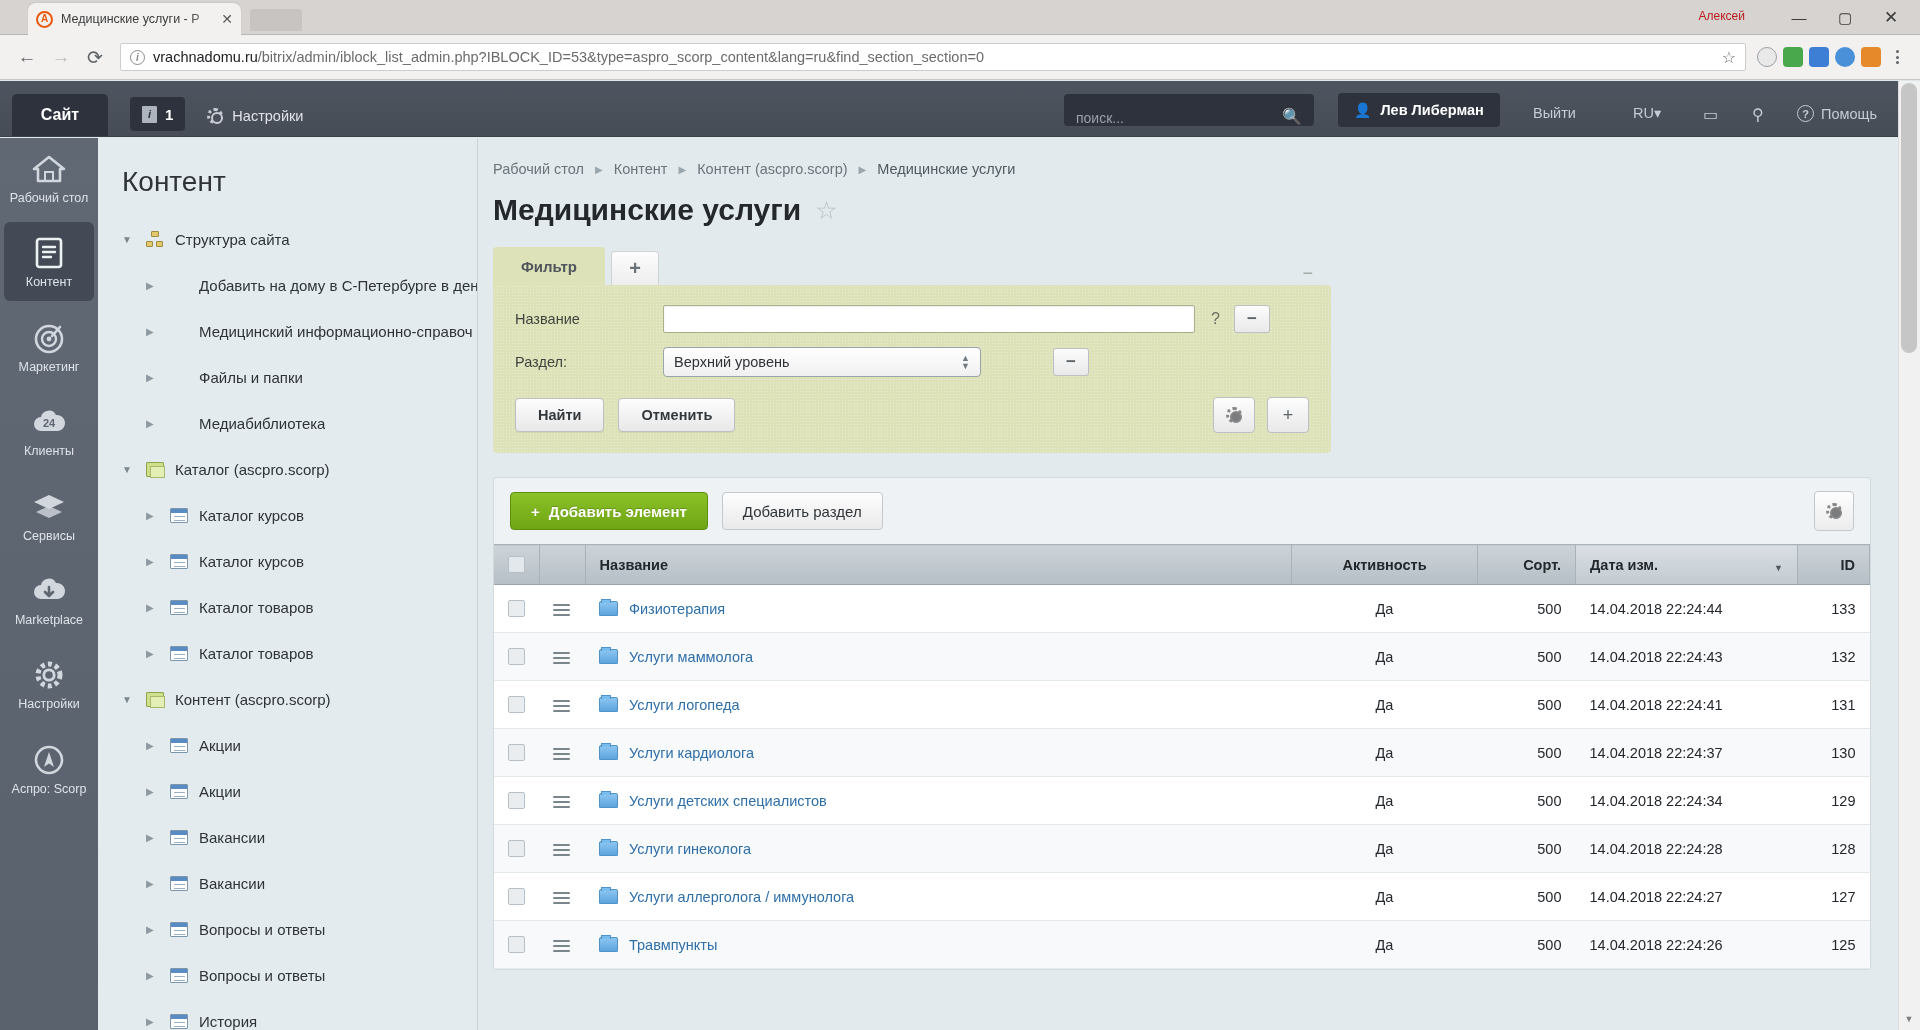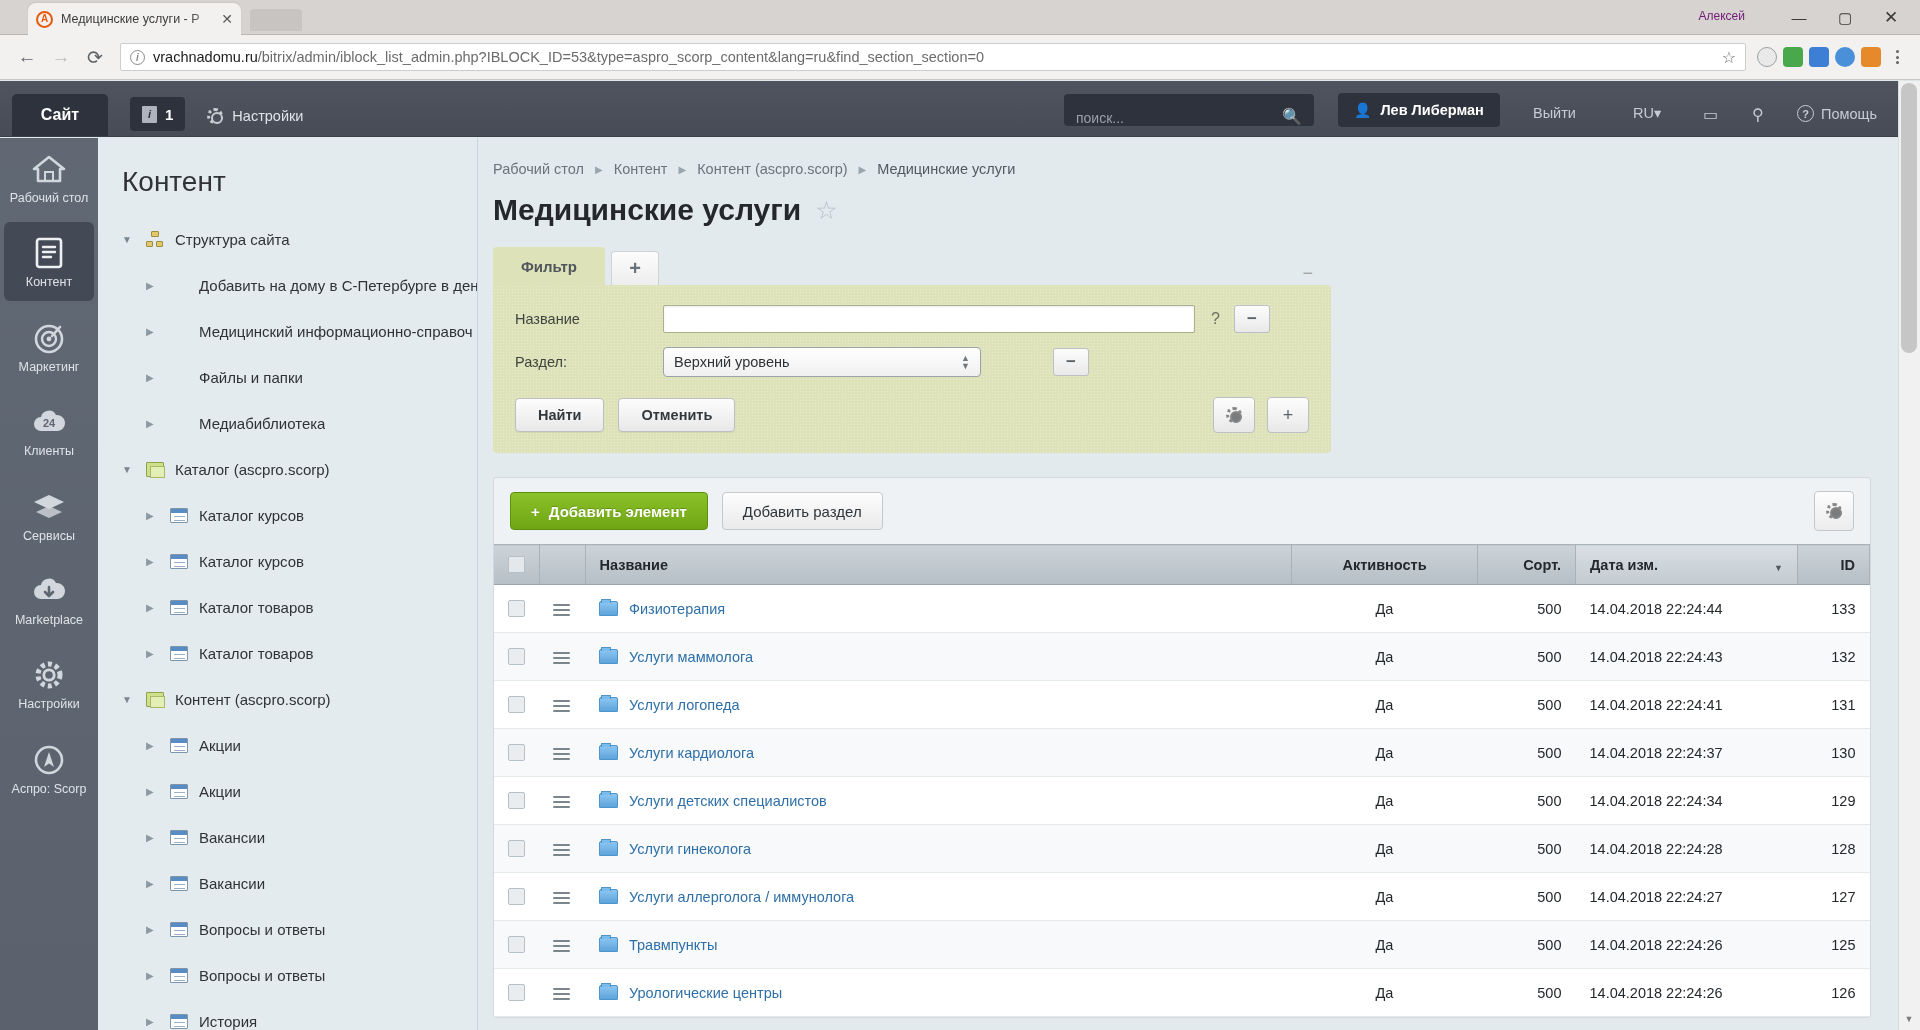--- a/index.html
+++ b/index.html
@@ -35,21 +35,21 @@
     mask-image:linear-gradient(to right, #000 82%, transparent 100%);
   }
   .tab .tab-close { font-size:14px; color:#5a5a5a; margin-left:2px; cursor:pointer; }
   .tab-ghost {
     position:absolute; left:250px; top:9px; width:52px; height:22px;
     background:#c7c4c1; border-radius:4px 4px 0 0;
   }
   .win-controls { position:absolute; right:6px; top:0; height:35px; display:flex; align-items:center; gap:0; }
   .win-btn { width:46px; height:33px; display:flex; align-items:center; justify-content:center; color:#3c3c3c; font-size:15px; }
   .win-btn.close { font-size:17px; }
-  .user-chip { position:absolute; right:175px; top:9px; font-size:12px; color:#701a75; }
+  .user-chip { position:absolute; right:175px; top:9px; font-size:12px; color:#b91c1c; }
 
   .urlbar-row {
     height:45px; background:#f2f1f0; display:flex; align-items:center;
     padding:0 10px; border-bottom:1px solid #c8c5c2;
   }
   .nav-ico { width:34px; height:34px; display:flex; align-items:center; justify-content:center; font-size:19px; color:#5f6368; }
   .nav-ico.disabled { color:#bdbdbd; }
   .omnibox {
     flex:1; height:28px; margin:0 8px; background:#fff;
     border:1px solid #cdcdcd; border-radius:2px;
@@ -813,38 +813,20 @@
                   <span class="name-cell">
                     <span class="folder"></span>
                     <span class="name-link">Травмпункты</span>
                   </span>
                 </td>
                 <td class="c-act">Да</td>
                 <td class="c-sort">500</td>
                 <td>14.04.2018 22:24:26</td>
                 <td class="c-id">125</td>
               </tr>
-              <tr>
-                <td class="c-check"><span class="cb"></span></td>
-                <td><span class="burger">
-                    <i></i>
-                    <i></i>
-                    <i></i>
-                  </span></td>
-                <td>
-                  <span class="name-cell">
-                    <span class="folder"></span>
-                    <span class="name-link">Урологические центры</span>
-                  </span>
-                </td>
-                <td class="c-act">Да</td>
-                <td class="c-sort">500</td>
-                <td>14.04.2018 22:24:26</td>
-                <td class="c-id">126</td>
-              </tr>
             </tbody>
         </table>
       </div>
 
     </div>
   </div>
 
   <div class="vscroll">
     <div class="vtop">▲</div>
     <div class="vthumb"></div>

